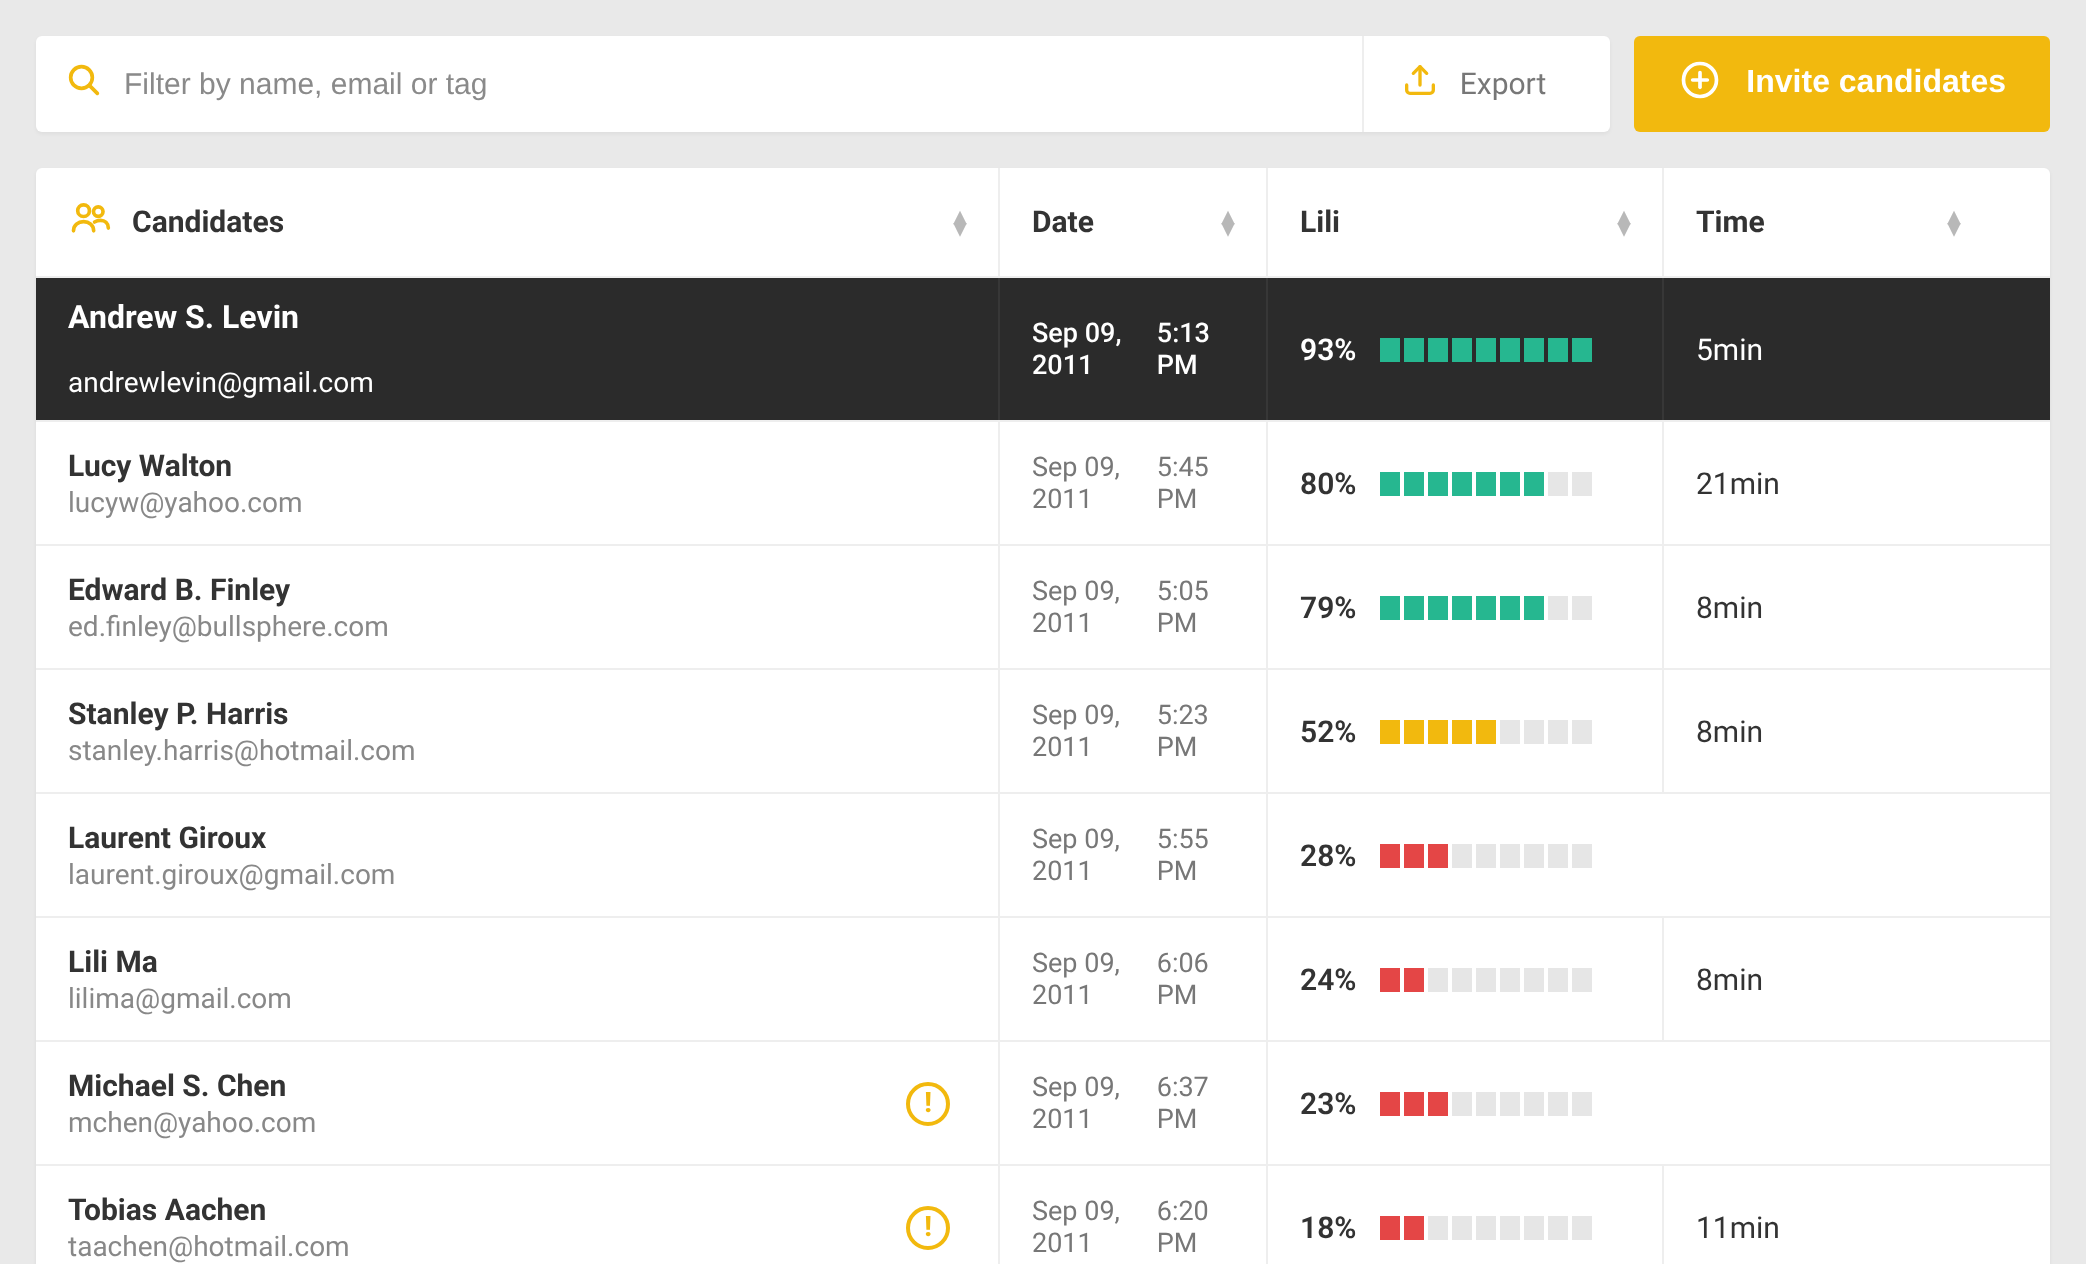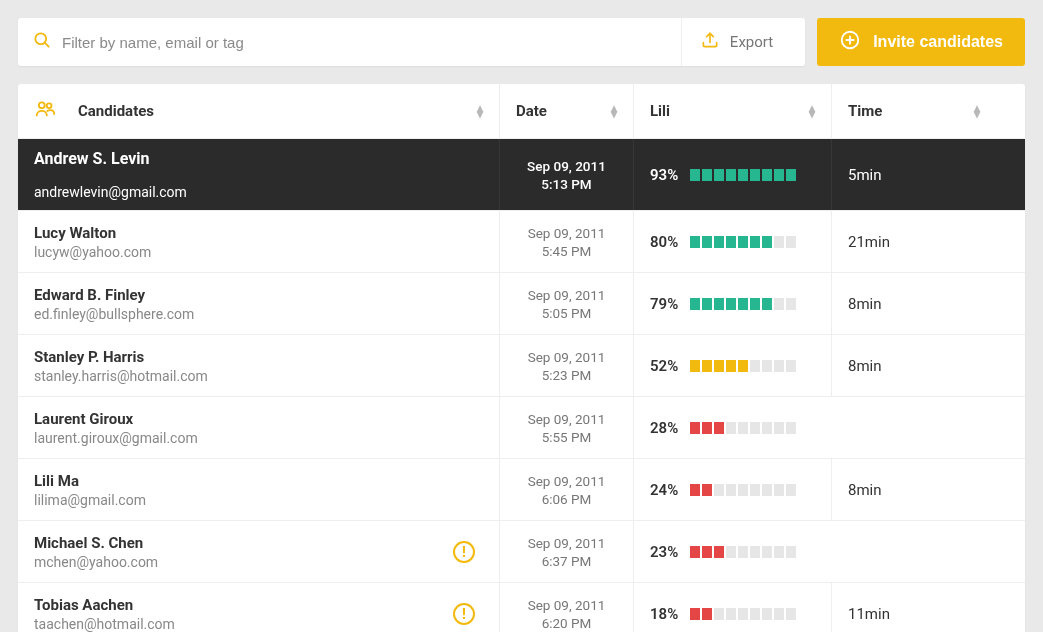--- a/index.html
+++ b/index.html
@@ -77,21 +77,21 @@
     font-size: 15px;
     font-weight: 700;
     color: #333;
     display: flex;
     align-items: center;
     justify-content: space-between;
     border-right: 1px solid #eee;
     cursor: pointer;
   }
   .hcell:last-child { border-right: none; }
-  .hcell-left { display:flex; align-items:center; gap:22px; }
+  .hcell-left { display:flex; align-items:center; gap:10px; }
   .sort-icon { color: #b8b8b8; font-size: 12px; line-height: 6px; display:flex; flex-direction:column; }
 
   .col-cand   { width: 482px; }
   .col-date   { width: 134px; }
   .col-score  { width: 198px; }
   .col-time   { width: 164px; }
 
   .row {
     display: flex;
     border-bottom: 1px solid #eee;
@@ -110,21 +110,21 @@
     align-items: center;
     border-right: 1px solid #eee;
   }
   .row.selected .cell { border-right-color: rgba(255,255,255,0.06); }
   .cell:last-child { border-right: none; }
 
   .cand-cell { justify-content: space-between; }
   .cand-text .name { font-weight: 700; font-size: 15px; }
   .cand-text .email { font-size: 14px; color: #888; margin-top: 2px; }
 
-  .date-cell { flex-direction: column; align-items:center; justify-content:center; gap:2px; }
+  .date-cell { flex-direction: row; align-items:center; justify-content:center; gap:2px; }
   .date-line { font-size: 13.5px; color: #777; }
   .row.selected .cand-text .name { font-size:16px; }
   .row.selected .date-line { font-weight:500; }
 
   .score-cell { }
   .score-num { font-size: 15px; font-weight: 600; width: 40px; }
   .segs { display:flex; gap:2px; }
   .seg { width: 10px; height: 12px; background:#e6e6e6; }
   .seg.green { background:#26b790; }
   .seg.yellow { background:#f2b90e; }

